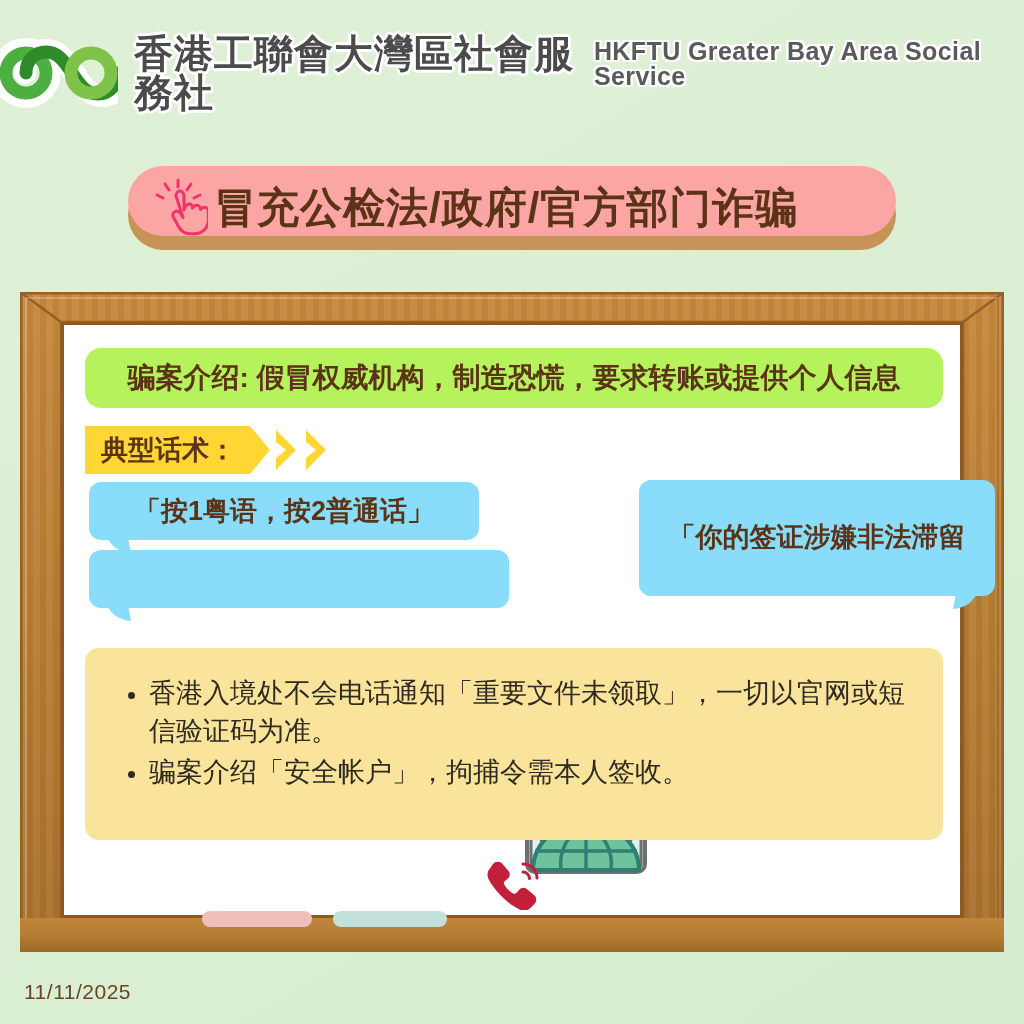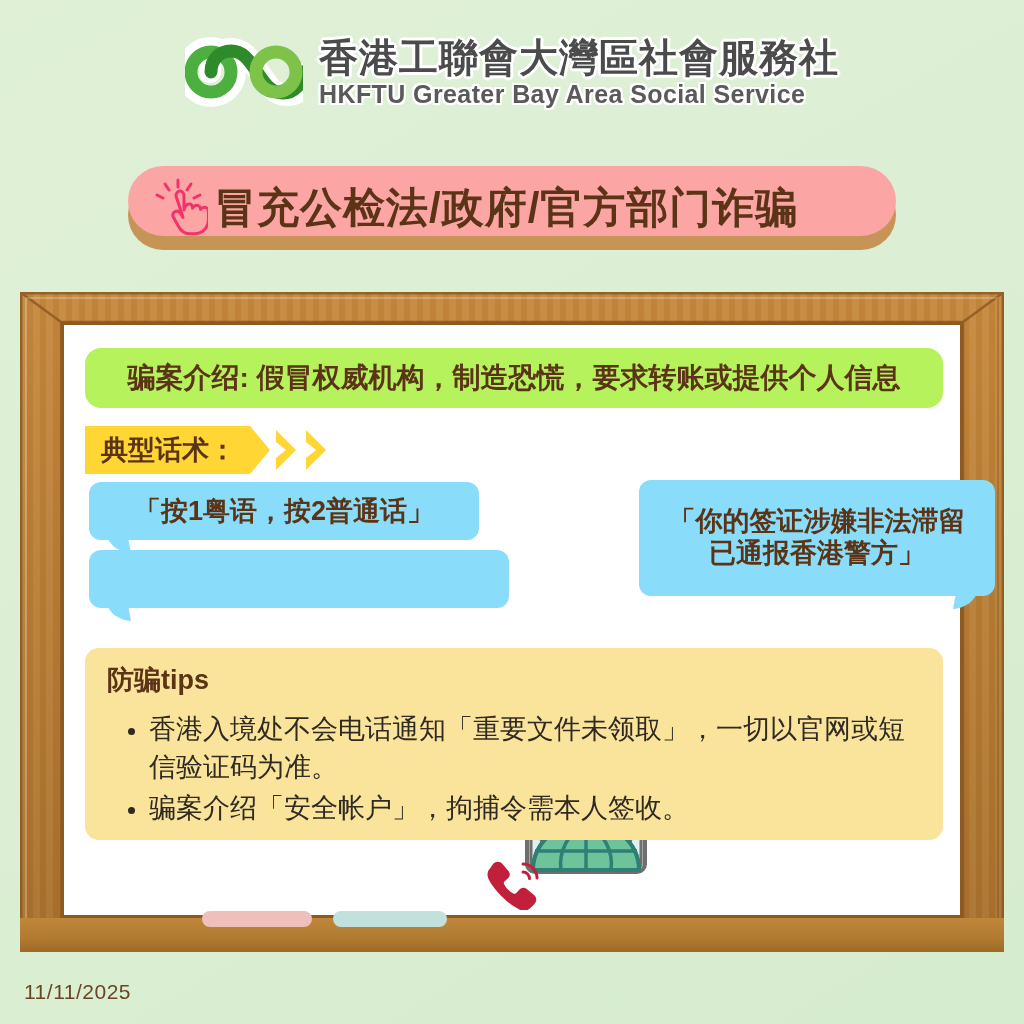--- a/index.html
+++ b/index.html
@@ -10,21 +10,21 @@
     overflow:hidden;position:relative;
   }
   .stage{position:absolute;inset:0;}
 
   
   .header{
     position:absolute;left:0;top:34px;width:1024px;
     display:flex;align-items:center;justify-content:center;gap:16px;
   }
   .logo-mark{width:118px;height:76px;flex:0 0 auto;}
-  .logo-text{display:flex;flex-direction:column;line-height:1;}
+  .logo-text{display:flex;flex-direction:row;line-height:1;}
   .logo-cn{
     font-size:39px;font-weight:bold;color:#4b4b4b;letter-spacing:1px;
     text-shadow:
       -2px -2px 0 #fff, 2px -2px 0 #fff, -2px 2px 0 #fff, 2px 2px 0 #fff,
       0 3px 0 #fff, 0 -3px 0 #fff, 3px 0 0 #fff, -3px 0 0 #fff;
   }
   .logo-en{
     margin-top:5px;font-size:25px;font-weight:bold;color:#5a5a5a;letter-spacing:.4px;
     text-shadow:
       -2px -2px 0 #fff, 2px -2px 0 #fff, -2px 2px 0 #fff, 2px 2px 0 #fff,
@@ -215,21 +215,20 @@
 
     <div class="bubble b2">
       <svg class="tail tail-left" viewBox="0 0 30 22">
         <path d="M2 0 C6 14 16 20 28 21 L24 0 Z" fill="#89dcfa"></path>
       </svg>
     </div>
 
     <div class="bubble b3">
       <span id="b3text">
           <div>「你的签证涉嫌非法滞留</div>
-          <div>已通报香港警方」</div>
         </span>
       <svg class="tail tail-right" viewBox="0 0 30 22">
         <path d="M28 0 C24 14 14 20 2 21 L6 0 Z" fill="#89dcfa"></path>
       </svg>
     </div>
 
     <div class="illus">
       <svg viewBox="0 0 146 145" width="146" height="145" aria-hidden="true">
         <rect x="14" y="12" width="118" height="112" rx="8" fill="#d9d9d6" stroke="#6f6f6f" stroke-width="4"></rect>
         <rect x="18" y="34" width="110" height="86" rx="4" fill="#dff1ef" stroke="#6f6f6f" stroke-width="3"></rect>
@@ -249,21 +248,20 @@
         <path d="M20 122 A53 48 0 0 1 126 122 Z" fill="#6fc39b" stroke="#2f7f74" stroke-width="4"></path>
         <g stroke="#2f7f74" stroke-width="3.5" fill="none">
           <path d="M20 122 A53 48 0 0 1 126 122"></path>
           <path d="M22 103h102M48 122 A53 48 0 0 1 73 75 A53 48 0 0 1 98 122"></path>
           <path d="M73 75v47"></path>
         </g>
       </svg>
     </div>
 
     <div class="tips">
-      <div class="tips-title">防骗tips</div>
       <ul class="tips-list" id="tips-list">
           <li>香港入境处不会电话通知「重要文件未领取」，一切以官网或短信验证码为准。</li>
           <li>骗案介绍「安全帐户」，拘捕令需本人签收。</li>
         </ul>
     </div>
 
     <div class="hotline">
       <div class="phone-icon">
         <svg viewBox="0 0 58 52" width="58" height="52" aria-hidden="true">
           <path d="M10 6c3-3 7-3 9.5 0l6 7c2 2.5 1.6 5.5-.8 7.6l-3 2.6c-1 .9-1.2 2-.5 3.2

